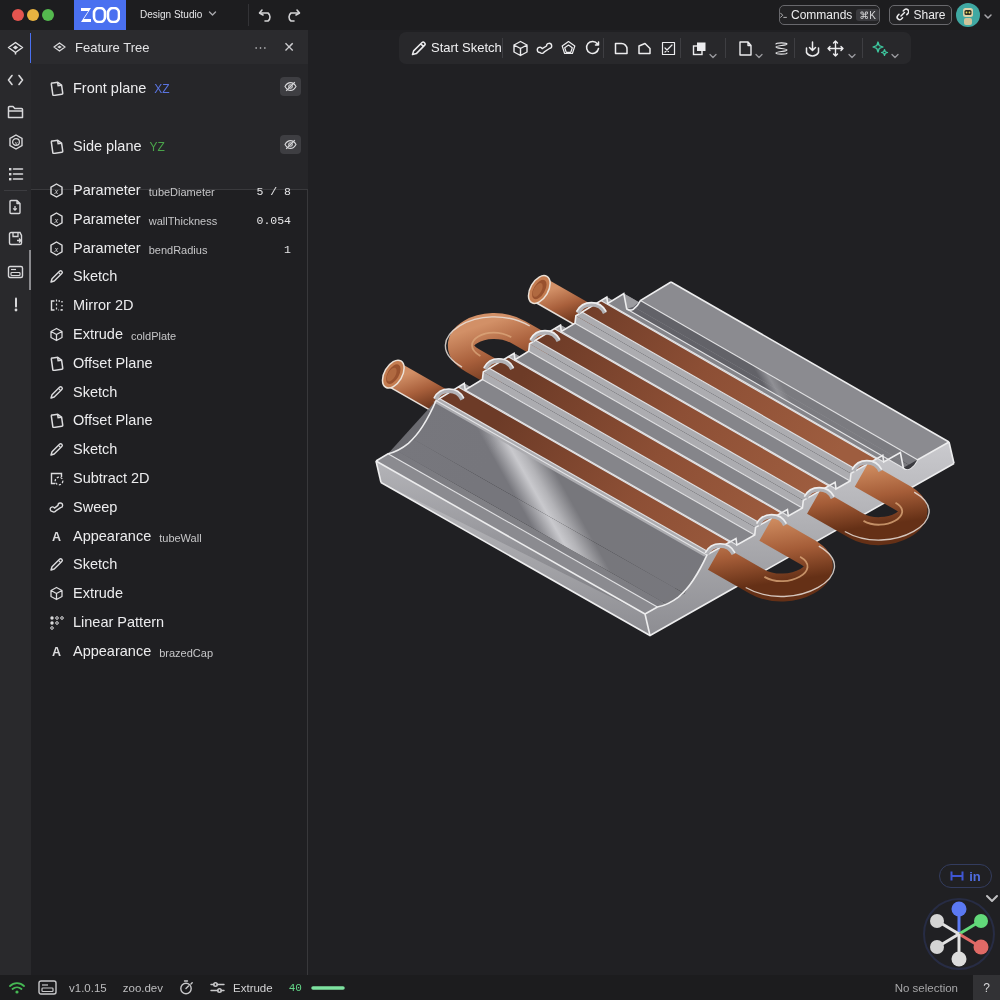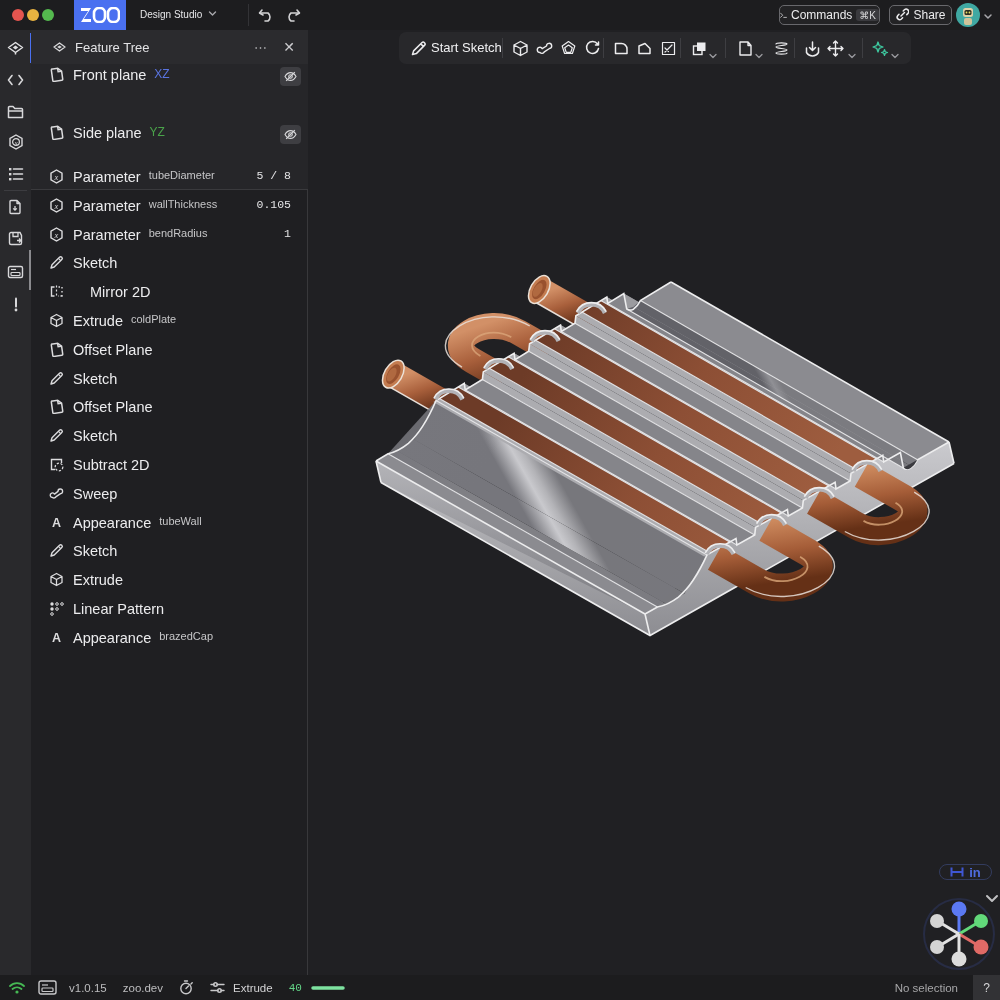--- a/index.html
+++ b/index.html
@@ -23,21 +23,21 @@
   
   #rail { position:absolute; left:0; top:30px; width:31px; height:945px; background:#29292c; }
   .ricon { position:absolute; left:0; width:31px; height:30px; display:flex; align-items:center; justify-content:center; }
 
   
   #panel { position:absolute; left:31px; top:30px; width:277px; height:945px; background:#1f1f22; border-right:1px solid #38383b; }
   #phead { position:absolute; left:0; top:0; width:277px; height:34px; background:#2b2b2e;
     display:flex; align-items:center; color:#e2e2e4; font-size:13px; }
   #pblue { position:absolute; left:0; top:3px; width:2px; height:30px; background:#4a70f0; }
   #planes { position:absolute; left:0; top:34px; width:277px; height:126px; background:#262629; border-bottom:1px solid #3a3a3d; }
-  .row { position:absolute; left:0; width:277px; height:29px; display:flex; align-items:flex-start; }
+  .row { position:absolute; left:0; width:277px; height:29px; display:flex; align-items:flex-end; }
   .rico { width:15px; height:15px; margin-left:18px; flex:none; }
   .rlab { color:#ececee; font-size:14.5px; margin-left:9px; white-space:nowrap; }
   .rsub { font-size:11px; margin-left:8px; color:#c6c6c8; }
   .rval { position:absolute; right:17px; font-family:"Liberation Mono", monospace; font-size:11.5px; color:#e4e4e6; }
   .eyebtn { position:absolute; right:7px; width:21px; height:19px; background:#3e3e42; border-radius:4px;
     display:flex; align-items:center; justify-content:center; }
   .xz { color:#5a74e0; } .xy { color:#d85f6b; } .yz { color:#4aa34a; }
 
   
   #canvas { position:absolute; left:309px; top:30px; width:691px; height:945px; background:#202023;padding-left:6px; }
@@ -228,39 +228,39 @@
           <span class="rsub">tubeDiameter</span>
           <span class="rval">5 / 8</span>
         </div>
         <div class="row" style="top:167.8px;">
           <svg class="rico" viewBox="0 0 15 15">
             <path d="M7.5 1 L13 4.2 V10.8 L7.5 14 L2 10.8 V4.2 Z" fill="none" stroke="#dcdcde" stroke-width="1.4"></path>
             <text x="7.5" y="10.5" font-size="8.5" font-style="italic" fill="#dcdcde" text-anchor="middle" font-family="Liberation Serif">x</text>
           </svg>
           <span class="rlab">Parameter</span>
           <span class="rsub">wallThickness</span>
-          <span class="rval">0.105</span>
+          <span class="rval">0.054</span>
         </div>
         <div class="row" style="top:196.6px;">
           <svg class="rico" viewBox="0 0 15 15">
             <path d="M7.5 1 L13 4.2 V10.8 L7.5 14 L2 10.8 V4.2 Z" fill="none" stroke="#dcdcde" stroke-width="1.4"></path>
             <text x="7.5" y="10.5" font-size="8.5" font-style="italic" fill="#dcdcde" text-anchor="middle" font-family="Liberation Serif">x</text>
           </svg>
           <span class="rlab">Parameter</span>
           <span class="rsub">bendRadius</span>
           <span class="rval">1</span>
         </div>
         <div class="row" style="top:225.4px;">
           <svg class="rico" viewBox="0 0 15 15">
             <path d="M2 13 L3 9.8 L10.5 2.3 a1.6 1.6 0 0 1 2.3 2.3 L5.2 12 Z" fill="none" stroke="#dcdcde" stroke-width="1.4" stroke-linejoin="round"></path>
             <path d="M9.5 3.4 l2.2 2.2" stroke="#dcdcde" stroke-width="1.2"></path>
           </svg>
           <span class="rlab">Sketch</span>
         </div>
-        <div class="row" style="top:254.2px;gap:17px;">
+        <div class="row" style="top:254.2px;">
           <svg class="rico" viewBox="0 0 15 15">
             <path d="M5.5 3 H2.5 V12 H5.5 M9.5 3 h1.5 M13 3 v1.5 M13 7 v1.5 M13 11 v1 h-1.5 M9.5 12 h0.5" fill="none" stroke="#dcdcde" stroke-width="1.4"></path>
             <path d="M7.5 1.5 v12" stroke="#dcdcde" stroke-width="1.2" stroke-dasharray="2 2"></path>
           </svg>
           <span class="rlab">Mirror 2D</span>
         </div>
         <div class="row" style="top:283px;">
           <svg class="rico" viewBox="0 0 15 15">
             <path d="M7.5 1.5 L13 4.5 V10.5 L7.5 13.5 L2 10.5 V4.5 Z M2 4.5 L7.5 7.5 L13 4.5 M7.5 7.5 V13.5" fill="none" stroke="#dcdcde" stroke-width="1.3" stroke-linejoin="round"></path>
           </svg>
@@ -558,21 +558,21 @@
         <div style="position:absolute; left:463px; top:6px; width:1px; height:20px; background:#3e3e42;"></div>
         <div style="position:absolute; left:473px; top:7.5px;"><svg width="17" height="17" viewBox="0 0 17 17">
             <path d="M6 2 L7.3 5.7 L11 7 L7.3 8.3 L6 12 L4.7 8.3 L1 7 L4.7 5.7 Z" fill="none" stroke="#3ec9a0" stroke-width="1.3" stroke-linejoin="round"></path>
             <path d="M12.5 9.5 L13.3 11.7 L15.5 12.5 L13.3 13.3 L12.5 15.5 L11.7 13.3 L9.5 12.5 L11.7 11.7 Z" fill="none" stroke="#3ec9a0" stroke-width="1.2" stroke-linejoin="round"></path>
           </svg></div>
         <div style="position:absolute; left:492px; top:13px;"><svg width="8" height="6" viewBox="0 0 8 6">
             <path d="M1 1.5 l3 3 3-3" stroke="#9a9a9e" stroke-width="1.3" fill="none" stroke-linecap="round" stroke-linejoin="round"></path>
           </svg></div>
       </div>
 
-    <div class="abs" style="left:630px; top:834px; width:53px; height:16px; border:1.5px solid #333c5e; border-radius:12px; display:flex; align-items:center; justify-content:center; gap:5px; color:#4f6ce0; font-size:13px;">
+    <div class="abs" style="left:630px; top:834px; width:53px; height:24px; border:1.5px solid #333c5e; border-radius:12px; display:flex; align-items:center; justify-content:center; gap:5px; color:#4f6ce0; font-size:13px;">
       <svg width="14" height="12" viewBox="0 0 14 12">
           <path d="M1.5 1.5 v9 M12.5 1.5 v9 M1.5 6 h11" stroke="#3f56d4" stroke-width="2"></path>
         </svg>
       <span style="font-weight:bold;">in</span>
     </div>
 
     <svg class="abs" style="left:613px; top:866px;" width="78" height="78" viewBox="0 0 78 78">
       <circle cx="37" cy="38" r="35" fill="none" stroke="#272c44" stroke-width="2"></circle>
       <g stroke-width="3">
         <line x1="37" y1="38" x2="37" y2="15" stroke="#5b79f2"></line>

